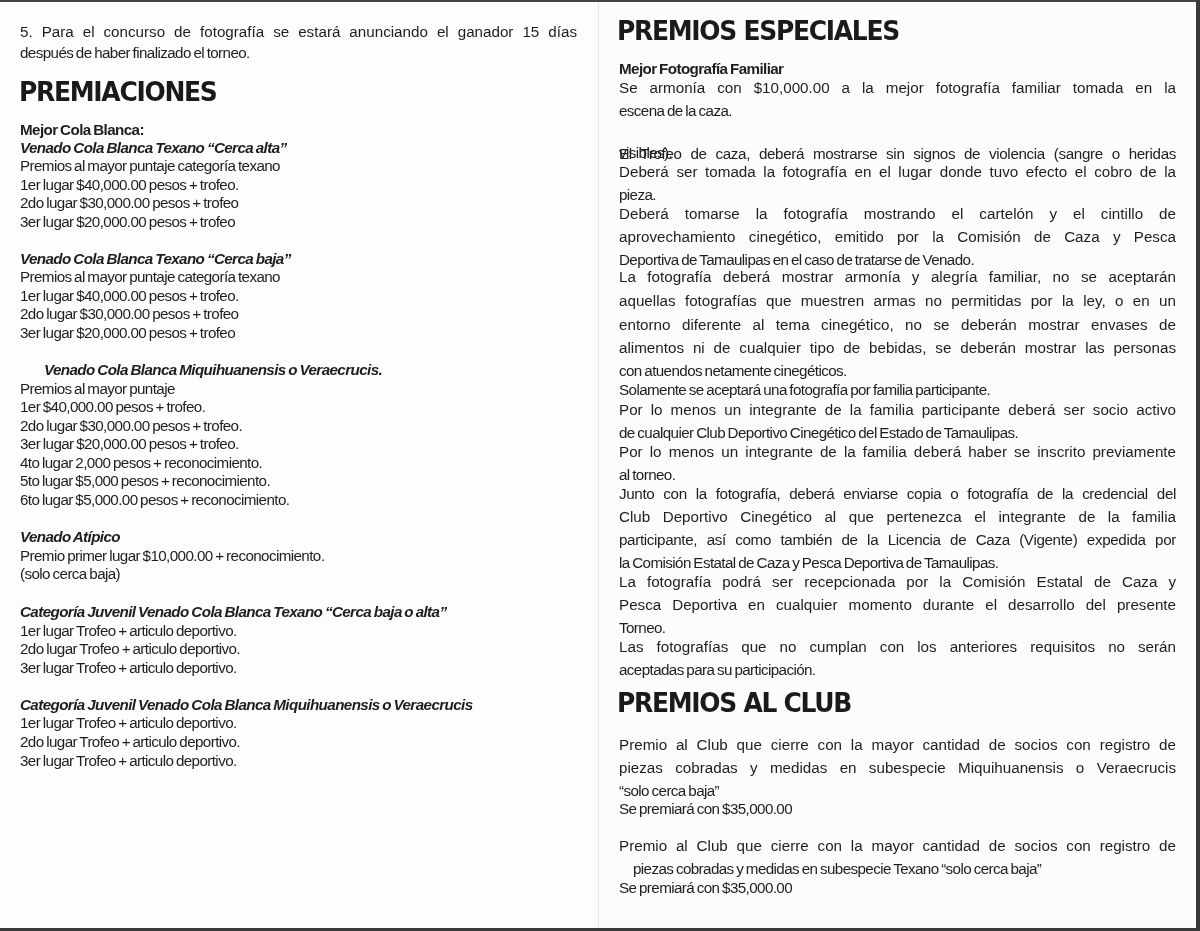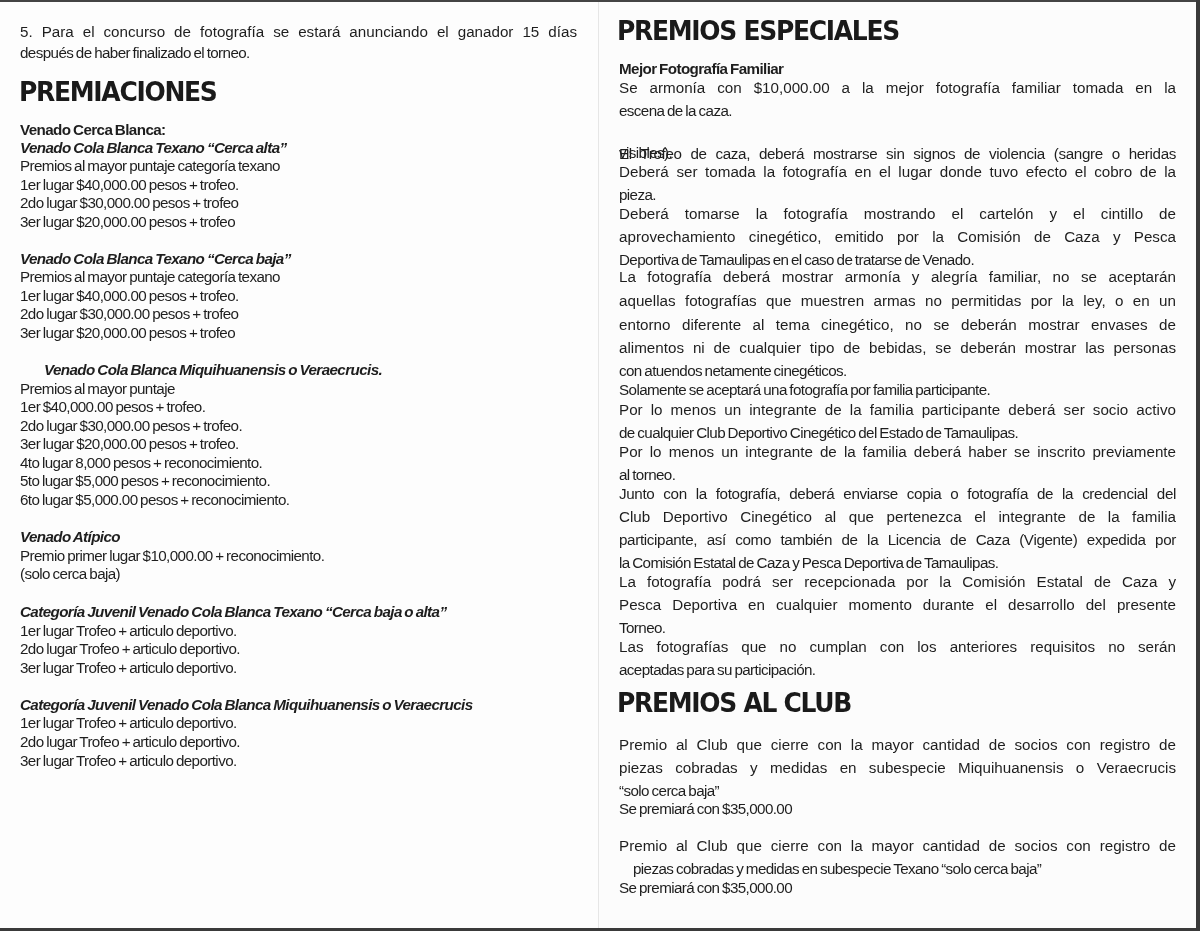--- a/index.html
+++ b/index.html
@@ -38,40 +38,40 @@
 <div class="fold"></div>
 <div class="frame-top"></div>
 <div class="frame-right"></div>
 <div class="frame-bottom"></div>
 
 <div class="ln L wL just" style="top:23px;">5. Para el concurso de fotografía se estará anunciando el ganador 15 días</div>
 <div class="ln L cond" style="top:44px;">después de haber finalizado el torneo.</div>
 
 <div class="h1" style="left:19px; top:79px;">PREMIACIONES</div>
 
-<div class="ln L b cond" style="top:121px;">Venado Cerca Blanca:</div>
+<div class="ln L b cond" style="top:121px;">Mejor Cola Blanca:</div>
 
 <div class="ln L bi cond" style="top:139px;text-align:right;">Venado Cola Blanca Texano “Cerca alta”</div>
 <div class="ln L cond" style="top:157px;">Premios  al mayor puntaje categoría texano</div>
 <div class="ln L cond" style="top:176px;">1er lugar $40,000.00 pesos + trofeo.</div>
 <div class="ln L cond" style="top:194px;">2do lugar $30,000.00 pesos + trofeo</div>
 <div class="ln L cond" style="top:213px;">3er lugar $20,000.00 pesos + trofeo</div>
 
 <div class="ln L bi cond" style="top:250px;">Venado Cola Blanca Texano “Cerca baja”</div>
 <div class="ln L cond" style="top:268px;">Premios  al mayor puntaje categoría texano</div>
 <div class="ln L cond" style="top:287px;">1er lugar $40,000.00 pesos + trofeo.</div>
 <div class="ln L cond" style="top:305px;">2do lugar $30,000.00 pesos + trofeo</div>
 <div class="ln L cond" style="top:324px;">3er lugar $20,000.00 pesos + trofeo</div>
 
 <div class="ln L bi cond" style="top:361px;margin-left:24px;">Venado Cola Blanca Miquihuanensis o Veraecrucis.</div>
 <div class="ln L cond" style="top:380px;text-align:right;">Premios  al mayor puntaje</div>
 <div class="ln L cond" style="top:398px;">1er  $40,000.00 pesos + trofeo.</div>
 <div class="ln L cond" style="top:417px;">2do lugar $30,000.00 pesos + trofeo.</div>
 <div class="ln L cond" style="top:435px;">3er lugar $20,000.00 pesos + trofeo.</div>
-<div class="ln L cond" style="top:454px;">4to lugar 8,000 pesos + reconocimiento.</div>
+<div class="ln L cond" style="top:454px;">4to lugar 2,000 pesos + reconocimiento.</div>
 <div class="ln L cond" style="top:472px;">5to lugar $5,000 pesos + reconocimiento.</div>
 <div class="ln L cond" style="top:491px;">6to lugar $5,000.00 pesos + reconocimiento.</div>
 
 <div class="ln L bi cond" style="top:528px;">Venado Atípico</div>
 <div class="ln L cond" style="top:547px;">Premio primer lugar $10,000.00 + reconocimiento.</div>
 <div class="ln L cond" style="top:565px;">(solo cerca baja)</div>
 
 <div class="ln L bi cond" style="top:603px;">Categoría Juvenil Venado Cola Blanca Texano “Cerca baja o alta”</div>
 <div class="ln L cond" style="top:622px;">1er lugar Trofeo + articulo deportivo.</div>
 <div class="ln L cond" style="top:640px;">2do lugar Trofeo + articulo deportivo.</div>

